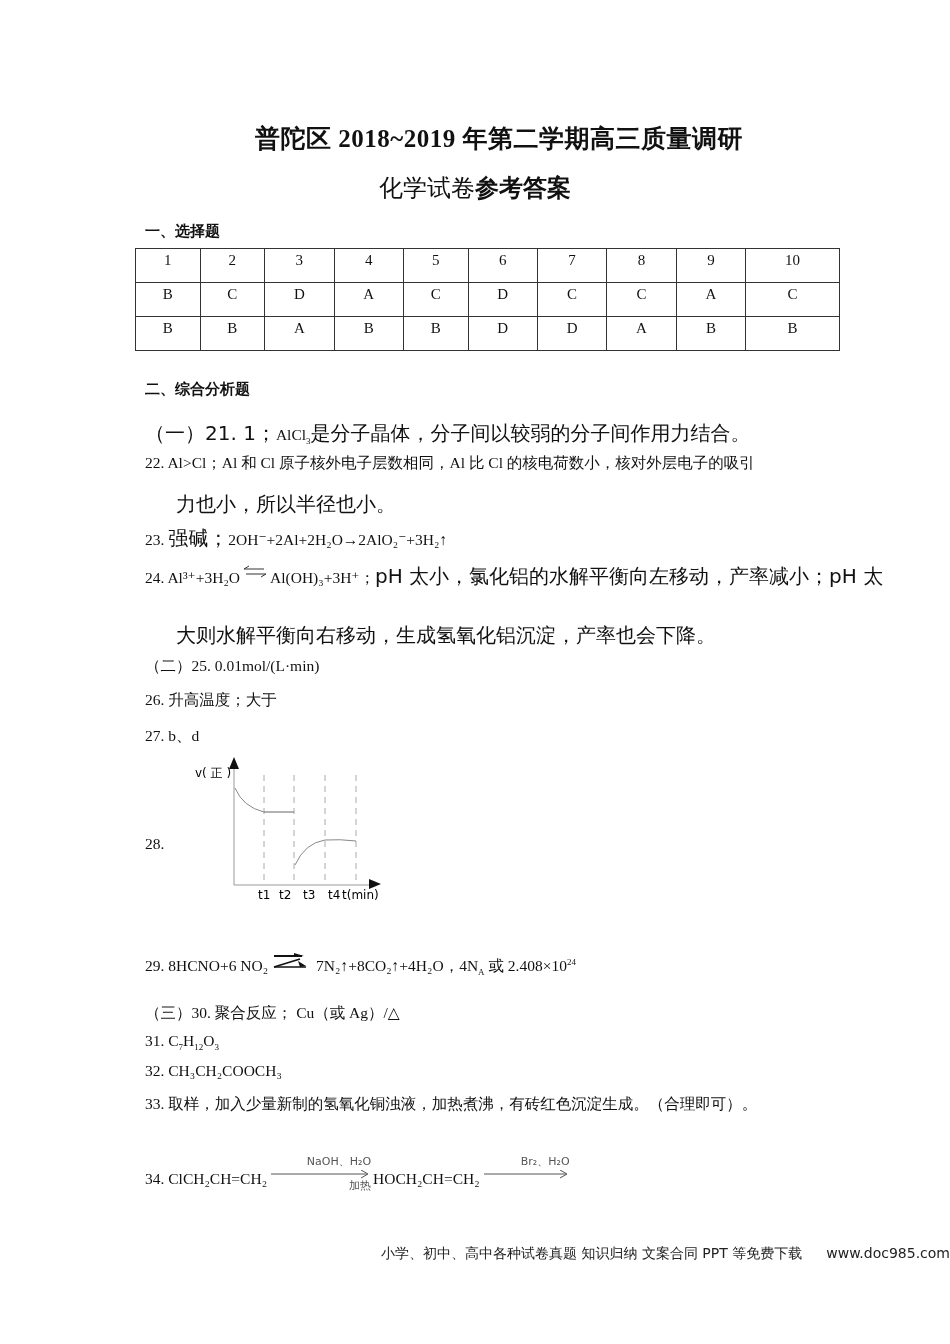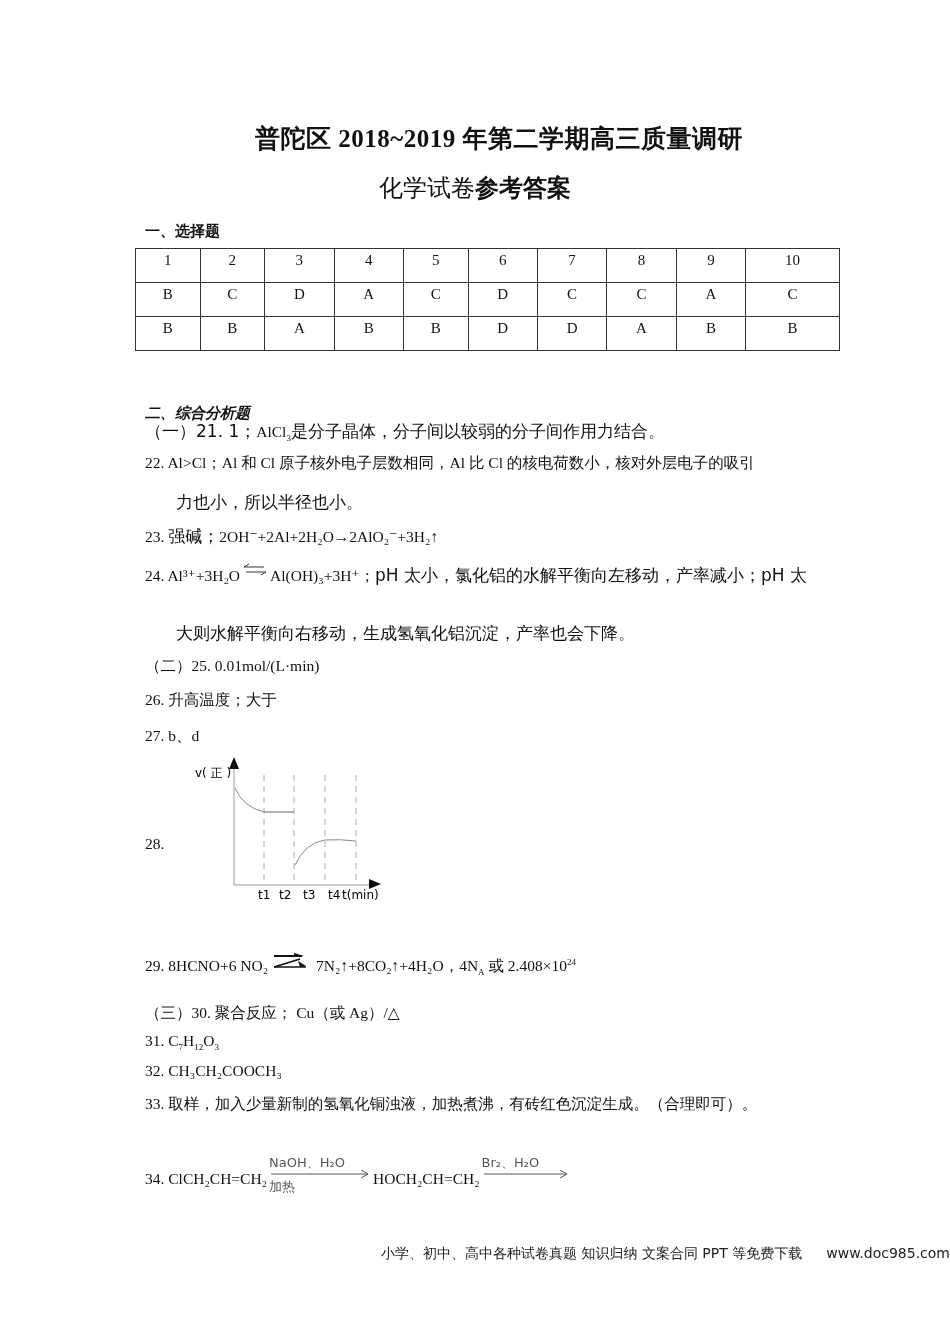--- a/index.html
+++ b/index.html
@@ -6,28 +6,28 @@
   body { width: 950px; height: 1344px; position: relative; overflow: hidden;
          font-family: "Liberation Serif", "DejaVu Serif", serif; color: #111; }
   .abs { position: absolute; }
   .title1 { left: 0; width: 950px; top: 122px; text-align: center; font-size: 25px; font-weight: bold; letter-spacing: 0.5px; padding-left: 24px; }
   .title2 { left: 0; width: 950px; top: 172px; text-align: center; font-size: 24px; }
   .title2 .b { font-weight: bold; }
   .section { left: 145px; font-size: 15px; font-weight: bold; font-family: "DejaVu Sans", sans-serif; }
   table.ans { position: absolute; left: 135px; top: 248px; width: 705px; border-collapse: collapse; font-size: 15px; }
   table.ans td { border: 1px solid #333; height: 34px; text-align: center; padding: 0; vertical-align: top; padding-top: 3px; box-sizing: border-box; }
   .line { left: 145px; font-size: 15.5px; white-space: nowrap; }
-  .cjk { font-family: "DejaVu Sans", sans-serif; font-size: 17px; }
+  .cjk { font-family: "DejaVu Sans", sans-serif; font-size: 20px; }
   sub, sup { font-size: 9px; line-height: 0; }
   .eqarrow { display: inline-block; width: 26px; height: 14px; vertical-align: 4px; margin: 0 2px; }
   .footer { left: 0; width: 950px; top: 1245px; text-align: right; font-size: 14px; font-family: "DejaVu Sans", sans-serif; color: #222; }
   .footer .url { margin-left: 24px; }
   .graph-label { font-family: "DejaVu Sans", sans-serif; font-size: 12px; }
   .rxn-arrow { display: inline-block; position: relative; vertical-align: middle; }
-  .rxn-top, .rxn-bot { position: absolute; left: 0; width: 100%; text-align: left; font-size: 13px; color: #555; font-family: "DejaVu Sans", sans-serif; }
+  .rxn-top, .rxn-bot { position: absolute; left: 0; width: 100%; text-align: right; font-size: 11px; color: #555; font-family: "DejaVu Sans", sans-serif; }
 </style>
 </head>
 <body>
 
 <div class="abs title1">普陀区 2018~2019 年第二学期高三质量调研</div>
 <div class="abs title2"><span>化学试卷</span><span class="b">参考答案</span></div>
 
 <div class="abs section" style="top:222px;">一、选择题</div>
 <table class="ans">
   <tbody id="ans-body">
@@ -63,21 +63,21 @@
         <td>B</td>
         <td>D</td>
         <td>D</td>
         <td>A</td>
         <td>B</td>
         <td>B</td>
       </tr>
     </tbody>
 </table>
 
-<div class="abs section" style="top:404px;font-style:italic;">二、综合分析题</div>
+<div class="abs section" style="top:380px;">二、综合分析题</div>
 
 <div class="abs line" style="top:420px;"><span class="cjk">（一）21. 1；</span><span>AlCl</span><sub>3</sub><span class="cjk">是分子晶体，分子间以较弱的分子间作用力结合。</span></div>
 
 <div class="abs line" style="top:453px;">22. Al&gt;Cl；Al 和 Cl 原子核外电子层数相同，Al 比 Cl 的核电荷数小，核对外层电子的吸引</div>
 <div class="abs line cjk" style="top:491px; left:176px;">力也小，所以半径也小。</div>
 
 <div class="abs line" style="top:525px;"><span>23.</span> <span class="cjk">强碱；</span><span>2OH⁻+2Al+2H₂O→2AlO₂⁻+3H₂↑</span></div>
 
 <div class="abs line" style="top:563px;"><span>24.</span> <span>Al³⁺+3H₂O</span><svg class="eqarrow" viewBox="0 0 26 14">
       <line x1="2" y1="4" x2="22" y2="4" stroke="#333" stroke-width="1"></line>

